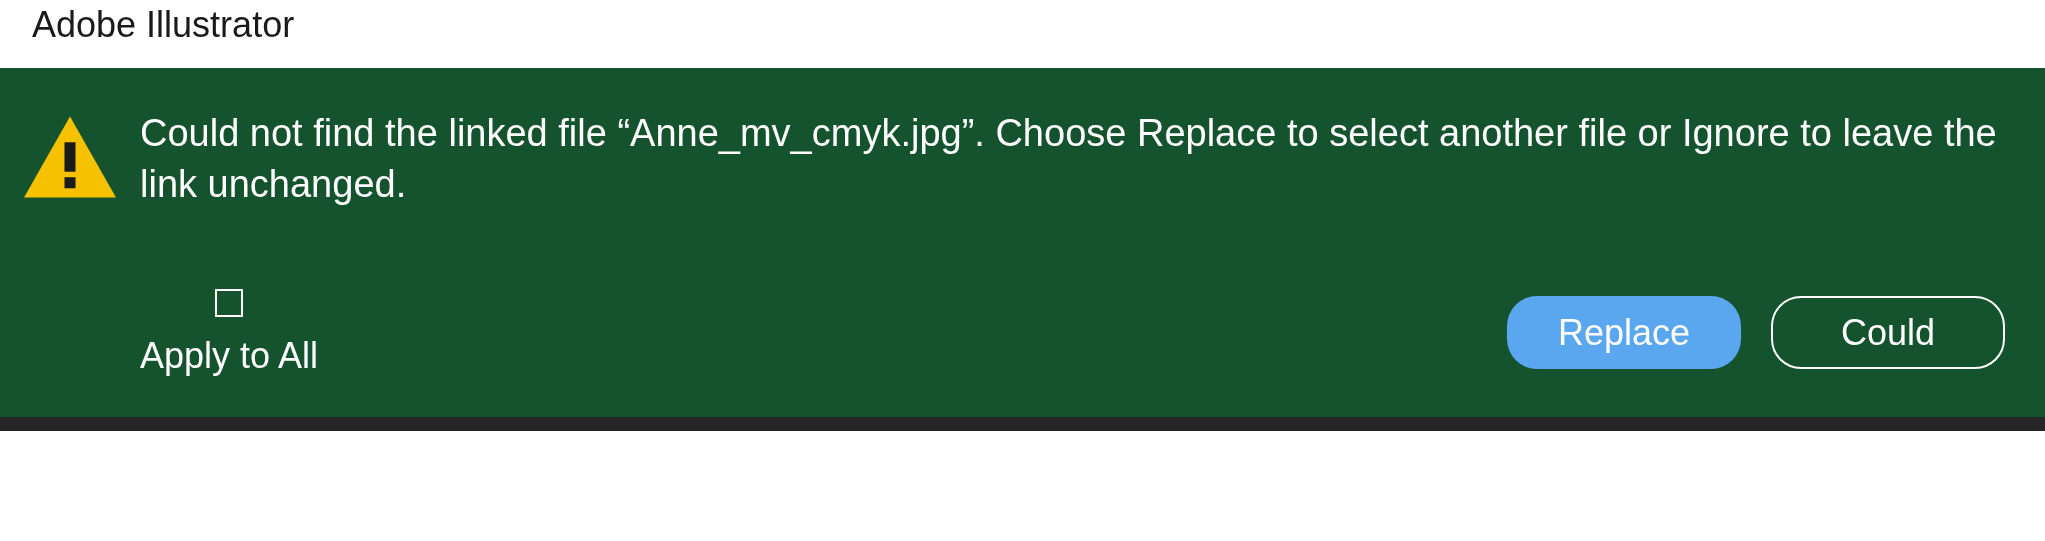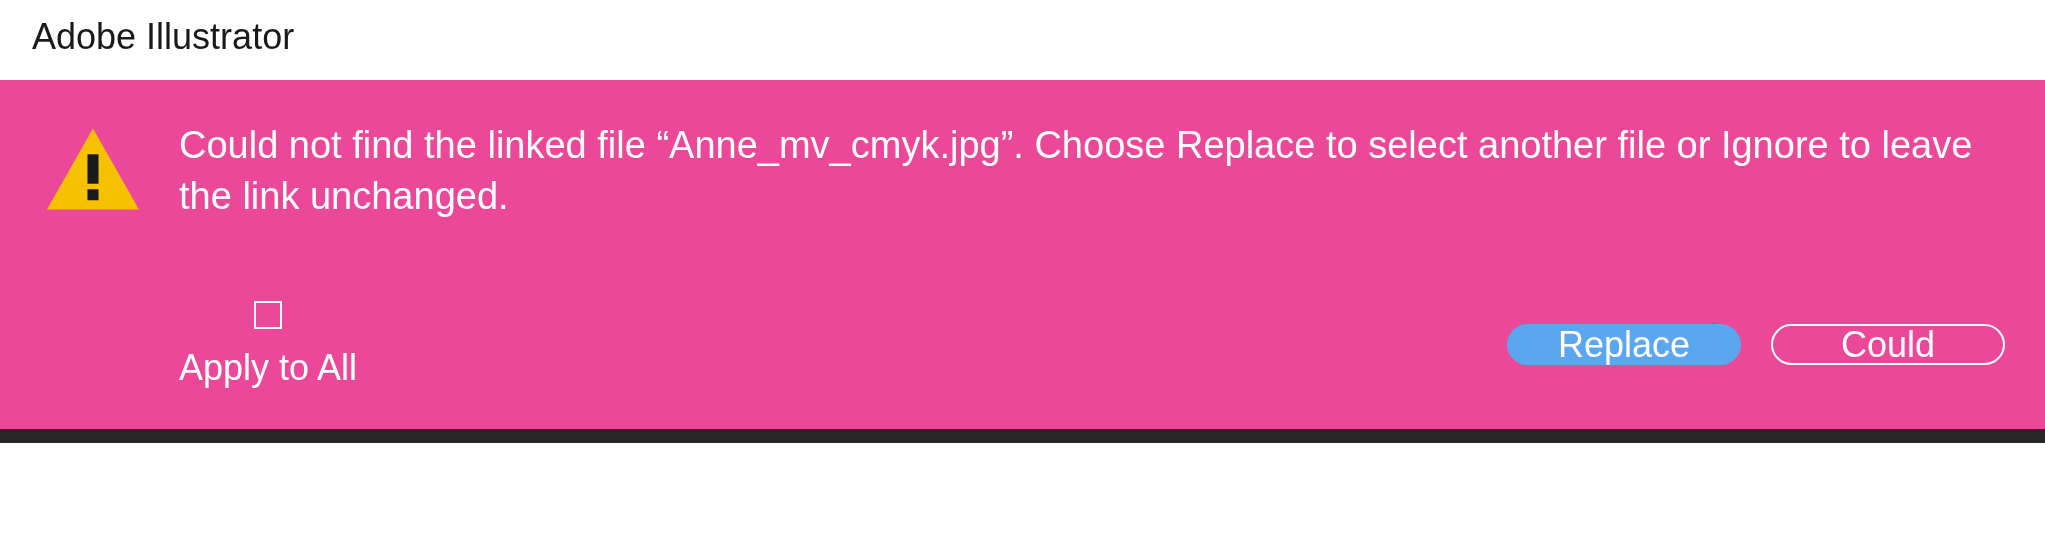--- a/index.html
+++ b/index.html
@@ -7,30 +7,30 @@
       padding: 0;
       box-sizing: border-box;
     }
     body {
       font-family: -apple-system, BlinkMacSystemFont, "Segoe UI", Arial, sans-serif;
       background: #ffffff;
       width: 2045px;
       height: 541px;
     }
     .title-bar {
-      padding: 16px 32px 22px 32px;
+      padding: 4px 32px 22px 32px;
       font-size: 36px;
       color: #1a1a1a;
       font-weight: 400;
     }
     .dialog-body {
-      background: #ec4899;
-      padding: 40px 40px 40px 47px;
+      background: #14532d;
+      padding: 40px 40px 40px 24px;
       display: flex;
-      gap: 40px;
+      gap: 24px;
     }
     .icon-col {
       flex-shrink: 0;
       padding-top: 8px;
     }
     .warning-triangle svg {
       width: 92px;
       height: 82px;
       display: block;
     }
@@ -63,21 +63,21 @@
     .checkbox-label {
       color: #ffffff;
       font-size: 36px;
     }
     .buttons {
       margin-left: auto;
       display: flex;
       gap: 30px;
     }
     .btn {
-      height: 41px;
+      height: 73px;
       min-width: 234px;
       border-radius: 30px;
       font-size: 36px;
       display: flex;
       align-items: center;
       justify-content: center;
       cursor: pointer;
       border: none;
       font-family: inherit;
     }

